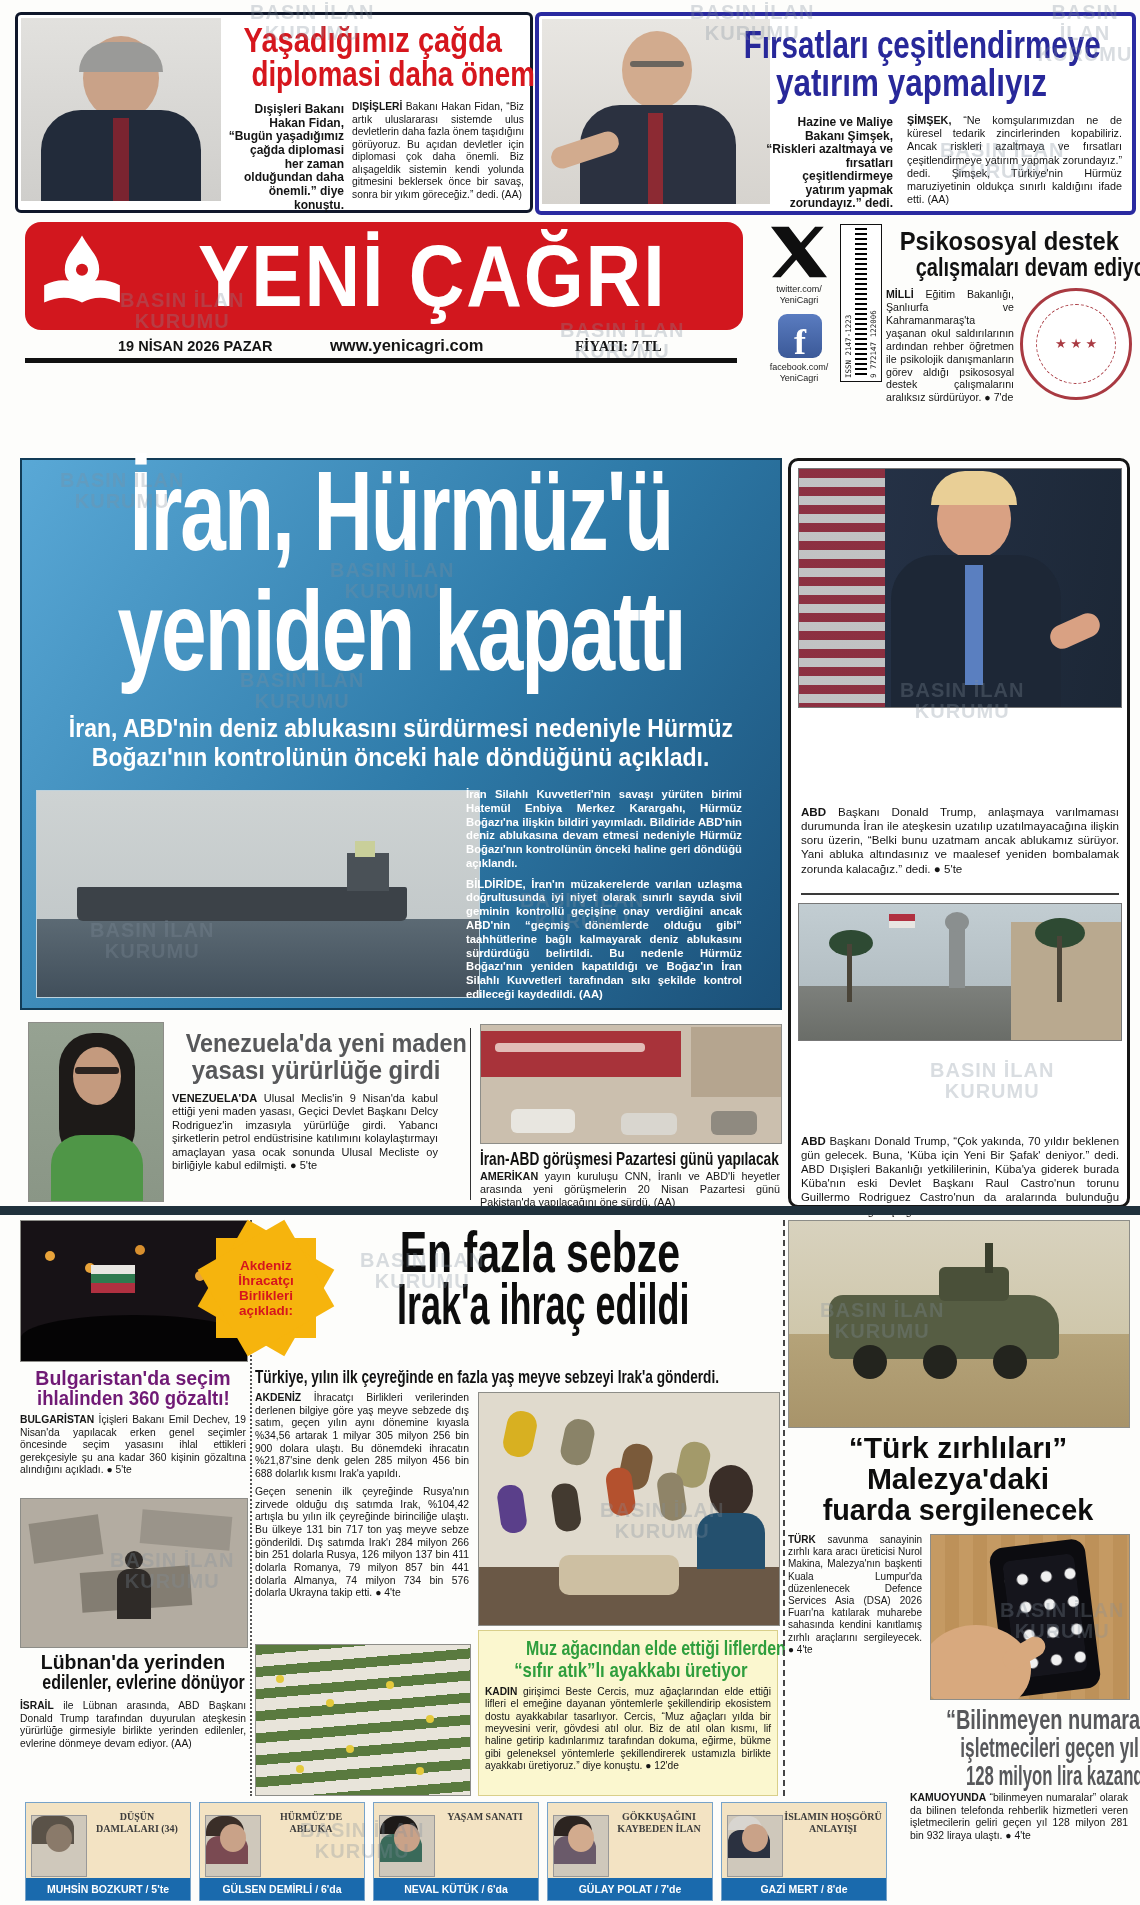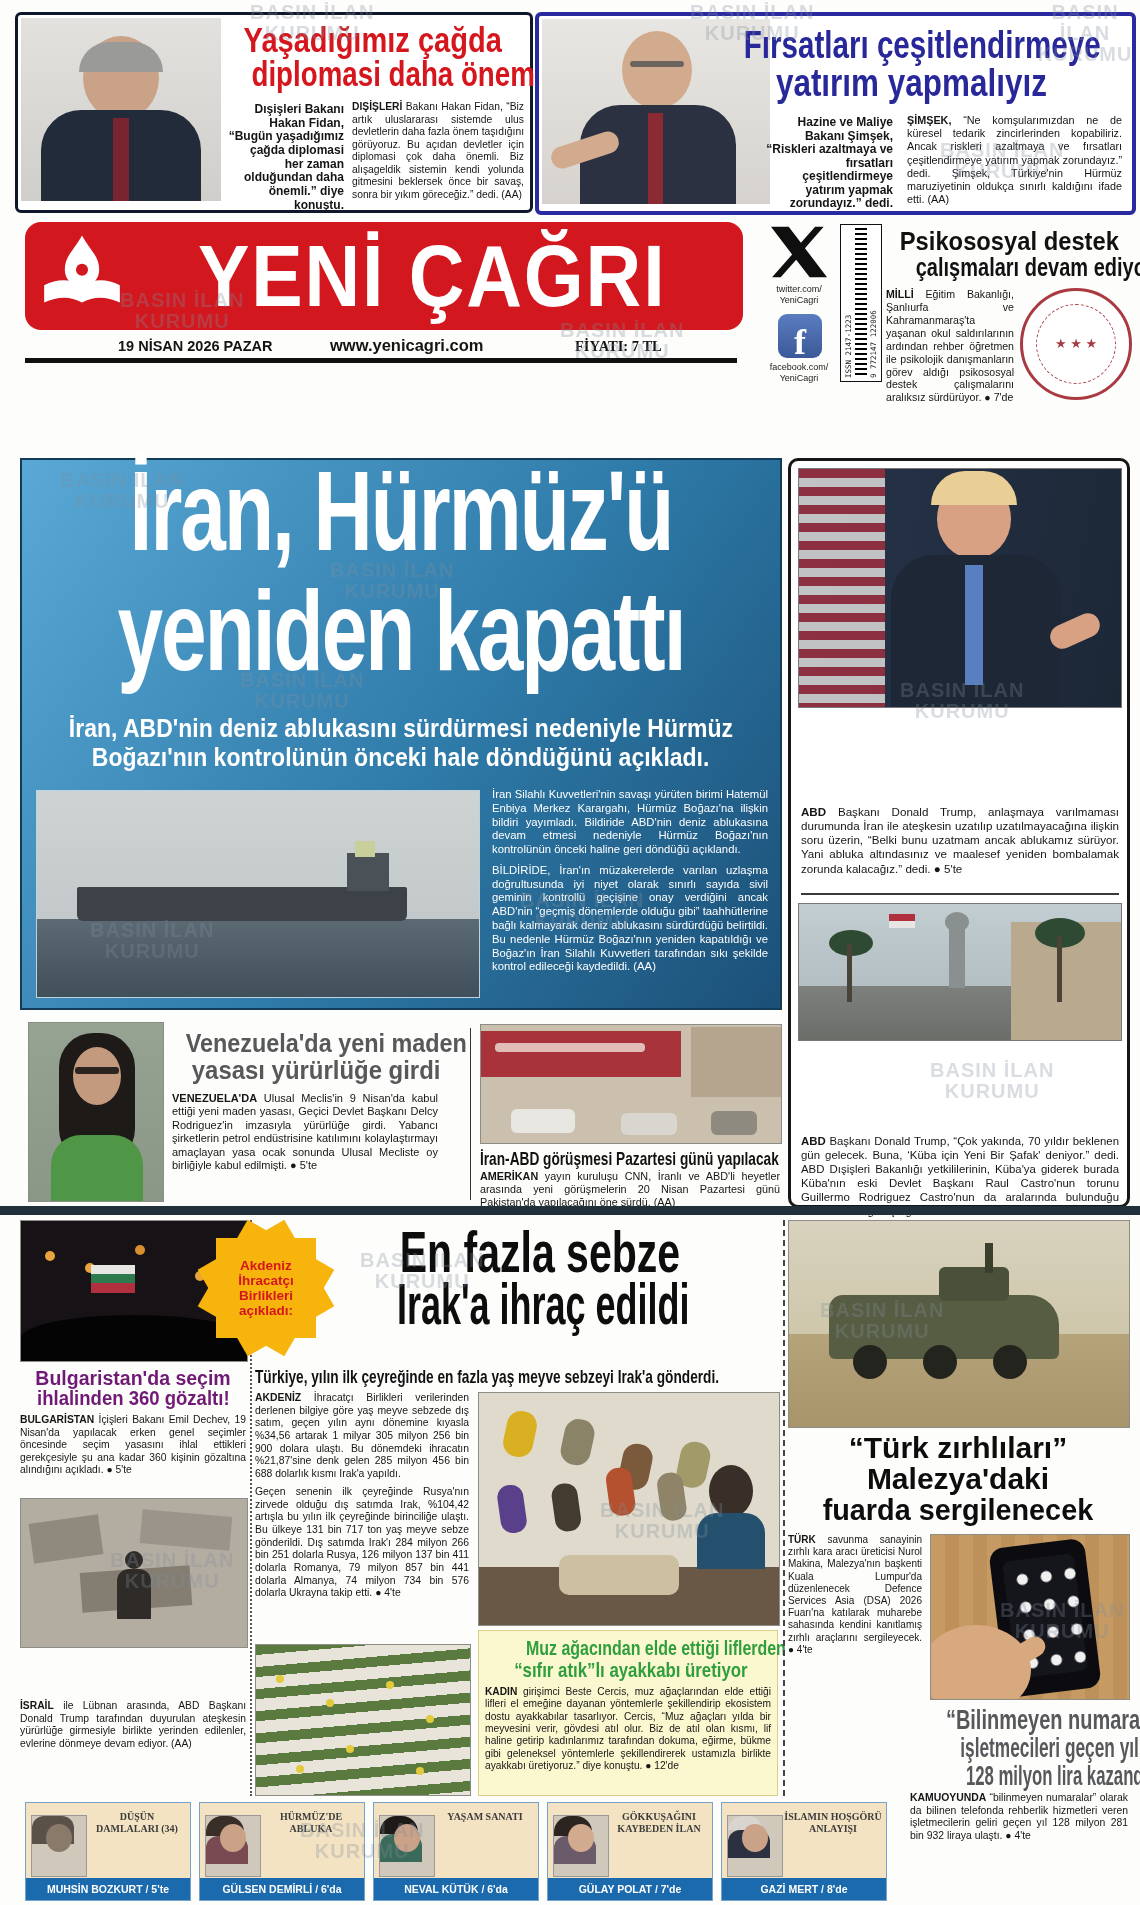--- a/index.html
+++ b/index.html
@@ -164,21 +164,21 @@
     </div>
     <div class="abs hl" style="left:0;top:254px;width:758px;color:#fff;font-size:25px;line-height:1.16;">
       <span class="fit" style="--sx:.92;">İran, ABD'nin deniz ablukasını sürdürmesi nedeniyle Hürmüz</span><br>
       <span class="fit" style="--sx:.92;">Boğazı'nın kontrolünün önceki hale döndüğünü açıkladı.</span>
     </div>
     <div class="photo" style="left:14px;top:330px;width:442px;height:206px;border:1px solid #bcd2de;background:linear-gradient(#ced3d3 0%,#c3c9ca 62%,#5c6a74 62%,#414f5b 100%);">
       <div class="sh" style="left:40px;top:96px;width:330px;height:34px;background:#3c4248;border-radius:2px 2px 6px 6px;"></div>
       <div class="sh" style="left:310px;top:62px;width:42px;height:38px;background:#4a5157;"></div>
       <div class="sh" style="left:318px;top:50px;width:20px;height:16px;background:#c9cf9a;"></div>
     </div>
-    <div class="abs" style="left:470px;top:328px;width:276px;color:#fff;font-weight:normal;font-size:11.3px;line-height:1.22;text-align:justify;">
+    <div class="abs" style="left:444px;top:328px;width:276px;color:#fff;font-weight:bold;font-size:11.3px;line-height:1.22;text-align:justify;">
       <div>İran Silahlı Kuvvetleri'nin savaşı yürüten birimi Hatemül Enbiya Merkez Karargahı, Hürmüz Boğazı'na ilişkin bildiri yayımladı. Bildiride ABD'nin deniz ablukasına devam etmesi nedeniyle Hürmüz Boğazı'nın kontrolünün önceki haline geri döndüğü açıklandı.</div>
       <div style="margin-top:7px;">BİLDİRİDE, İran'ın müzakerelerde varılan uzlaşma doğrultusunda iyi niyet olarak sınırlı sayıda sivil geminin kontrollü geçişine onay verdiğini ancak ABD'nin “geçmiş dönemlerde olduğu gibi” taahhütlerine bağlı kalmayarak deniz ablukasını sürdürdüğü belirtildi. Bu nedenle Hürmüz Boğazı'nın yeniden kapatıldığı ve Boğaz'ın İran Silahlı Kuvvetleri tarafından sıkı şekilde kontrol edileceği kaydedildi. (AA)</div>
     </div>
   </div>
 
   <div class="abs" style="left:788px;top:458px;width:342px;height:750px;border:3px solid #161616;border-radius:10px;background:#fff;box-sizing:border-box;">
     <div class="photo" style="left:7px;top:7px;width:322px;height:238px;border:1px solid #777;background:linear-gradient(100deg,#27344a 0%,#1c2736 100%);">
       <div class="sh" style="left:0;top:0;width:86px;height:100%;background:repeating-linear-gradient(180deg,#a63040 0 9px,#e8e6e2 9px 18px);opacity:.8;"></div>
       <div class="sh sil-head" style="left:138px;top:10px;width:74px;height:80px;background:#d9a183;"></div>
       <div class="sh" style="left:132px;top:2px;width:86px;height:34px;border-radius:40px 40px 0 0;background:#e9cf96;"></div>
@@ -240,20 +240,24 @@
   </div>
   <div class="abs bd" style="left:20px;top:1414px;width:226px;font-size:10.3px;"><b>BULGARİSTAN</b><span> İçişleri Bakanı Emil Dechev, 19 Nisan'da yapılacak erken genel seçimler öncesinde seçim yasasını ihlal ettikleri gerekçesiyle şu ana kadar 360 kişinin gözaltına alındığını açıkladı. ● 5'te</span></div>
 
   <div class="photo" style="left:20px;top:1498px;width:226px;height:148px;background:#b3aca1;">
     <div class="sh" style="left:10px;top:20px;width:70px;height:40px;background:#8f897e;transform:rotate(-8deg);"></div>
     <div class="sh" style="left:120px;top:14px;width:90px;height:34px;background:#9a948a;transform:rotate(5deg);"></div>
     <div class="sh" style="left:60px;top:70px;width:110px;height:40px;background:#837d72;transform:rotate(-4deg);"></div>
     <div class="sh sil-head" style="left:104px;top:52px;width:18px;height:18px;background:#2f2b28;"></div>
     <div class="sh" style="left:96px;top:70px;width:34px;height:50px;border-radius:12px 12px 0 0;background:#2f2b28;"></div>
   </div>
+  <div class="abs hl" style="left:20px;top:1652px;width:226px;font-size:19.5px;color:#111;">
+    <span class="fit">Lübnan'da yerinden</span><br>
+    <span class="fit" style="--sx:.82;">edilenler, evlerine dönüyor</span>
+  </div>
   <div class="abs bd" style="left:20px;top:1700px;width:226px;font-size:10.3px;"><b>İSRAİL</b><span> ile Lübnan arasında, ABD Başkanı Donald Trump tarafından duyurulan ateşkesin yürürlüğe girmesiyle birlikte yerinden edilenler, evlerine dönmeye devam ediyor. (AA)</span></div>
 
   <div class="vline-dot" style="left:250px;top:1220px;height:576px;"></div>
 
   <div class="burst" style="left:200px;top:1222px;">
     <div class="sq"></div>
     <div class="sq" style="transform:rotate(30deg);"></div>
     <div class="sq" style="transform:rotate(60deg);"></div>
     <div class="txt">Akdeniz
 İhracatçı

